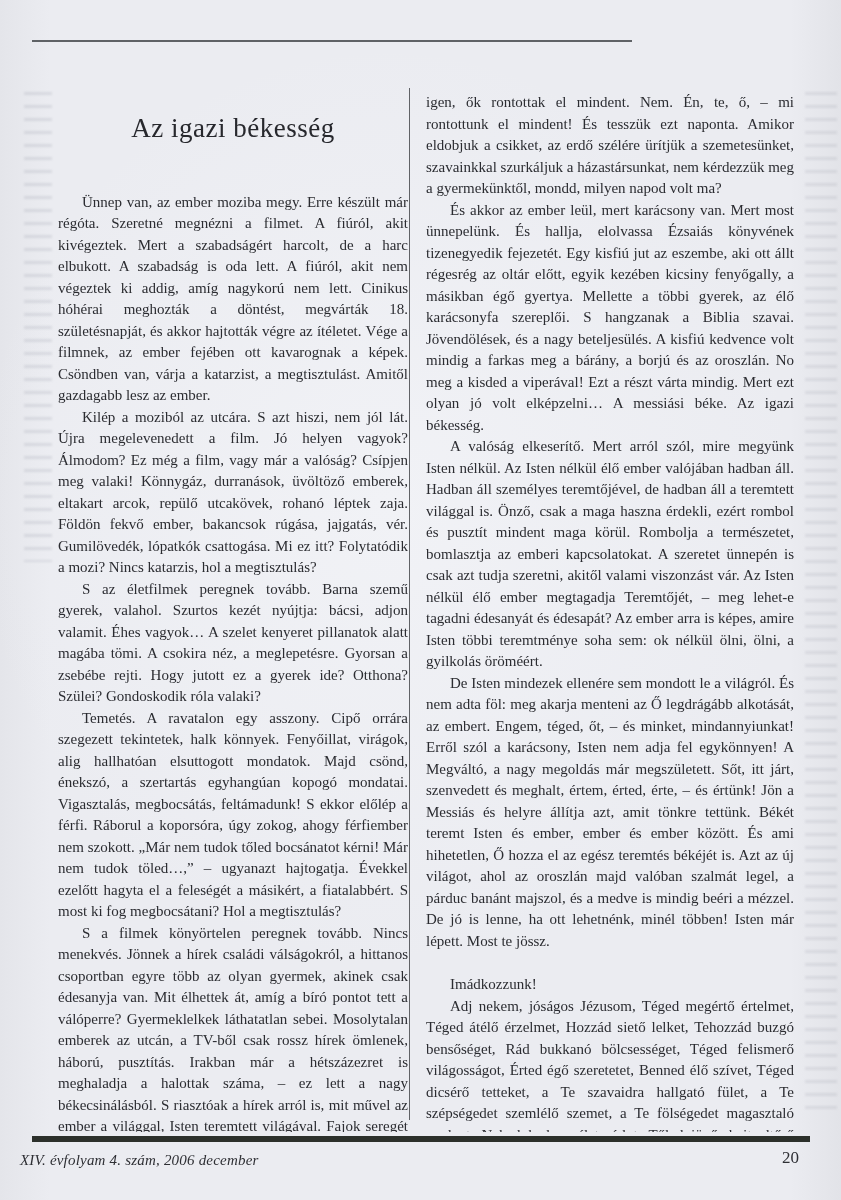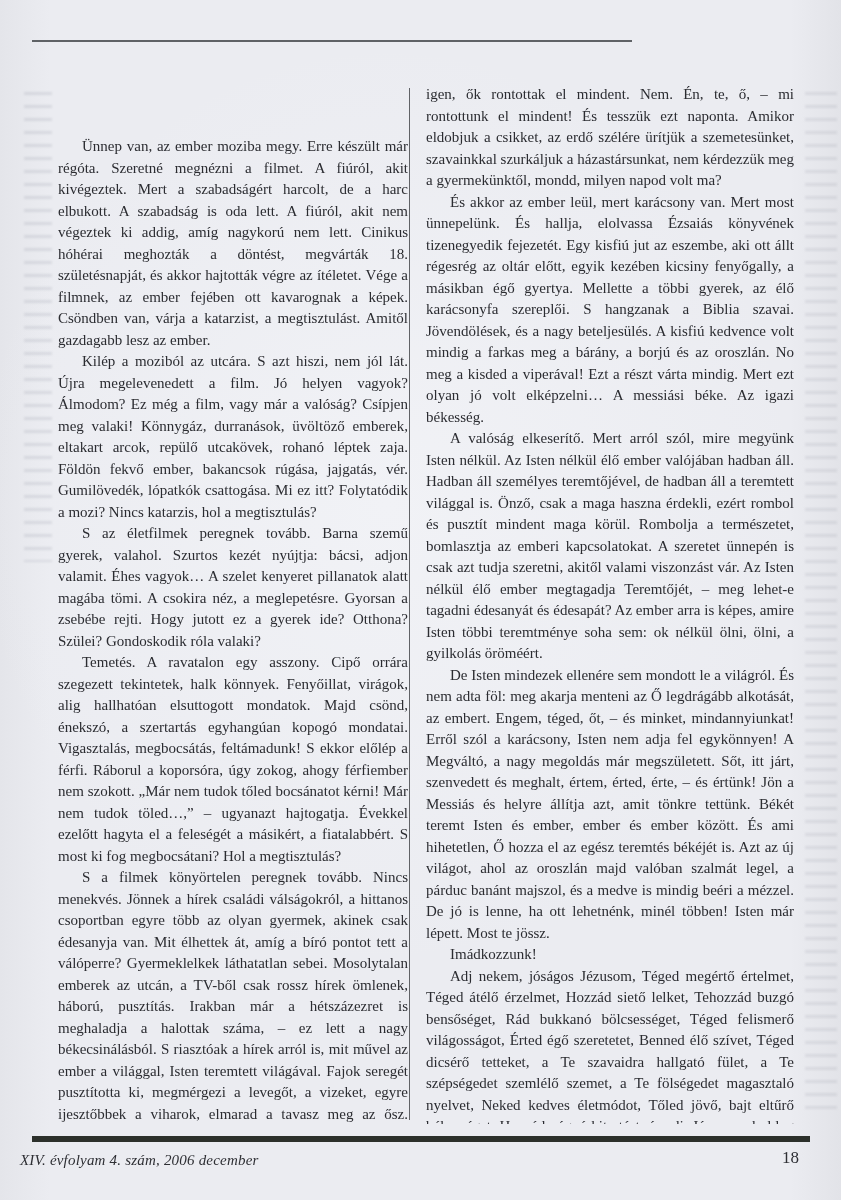--- a/index.html
+++ b/index.html
@@ -65,21 +65,21 @@
     position: absolute;
     right: 4px; top: 92px;
     width: 32px; height: 1020px;
     background: repeating-linear-gradient(180deg, rgba(84,90,106,0.10) 0 3px, rgba(0,0,0,0) 3px 13px);
     filter: blur(1.2px);
   }
 
   
   .col {
     position: absolute;
-    top: 84px;
+    top: 92px;
     font-size: 15px;
     line-height: 21.5px;
     text-align: justify;
   }
   .col-left  { left: 58px;  width: 350px; height: 1040px; overflow: hidden; }
   .col-right { left: 426px; width: 368px; height: 1040px; overflow: hidden; }
   .col-divider {
     position: absolute;
     left: 409px;
     top: 88px;
@@ -100,21 +100,21 @@
   .article-subtitle {
     margin-top: 37px;
     text-align: center;
     font-size: 15px;
     color: #3a3b40;
   }
   .body-start { margin-top: 52px; }
 
   p { margin: 0; text-indent: 24px; }
   p.no-indent { text-indent: 0; }
-  p.prayer-heading { }
+  p.prayer-heading { margin-top: 22px; }
 
   
   .footer-rule {
     position: absolute;
     left: 32px;
     top: 1136px;
     width: 778px;
     height: 4px;
     background: #2c302b;
     border-bottom: 2px solid rgba(0,0,0,0);
@@ -142,20 +142,21 @@
 
 <div class="page">
 
   <div class="top-rule"></div>
 
 
   <div class="bleed-left"></div>
   <div class="bleed-right"></div>
 
   <div class="col col-left">
+    <h1 class="article-title">Az igazi békesség</h1>
     <p class="body-start">Ünnep van, az ember moziba megy. Erre készült már régóta. Szeretné megnézni a filmet. A fiúról, akit kivégeztek. Mert a szabadságért harcolt, de a harc elbukott. A szabadság is oda lett. A fiúról, akit nem végeztek ki addig, amíg nagykorú nem lett. Cinikus hóhérai meghozták a döntést, megvárták 18. születésnapját, és akkor hajtották végre az ítéletet. Vége a filmnek, az ember fejében ott kavarognak a képek. Csöndben van, várja a katarzist, a megtisztulást. Amitől gazdagabb lesz az ember.</p>
     <p>Kilép a moziból az utcára. S azt hiszi, nem jól lát. Újra megelevenedett a film. Jó helyen vagyok? Álmodom? Ez még a film, vagy már a valóság? Csípjen meg valaki! Könnygáz, durranások, üvöltöző emberek, eltakart arcok, repülő utcakövek, rohanó léptek zaja. Földön fekvő ember, bakancsok rúgása, jajgatás, vér. Gumilövedék, lópatkók csattogása. Mi ez itt? Folytatódik a mozi? Nincs katarzis, hol a megtisztulás?</p>
     <p>S az életfilmek peregnek tovább. Barna szemű gyerek, valahol. Szurtos kezét nyújtja: bácsi, adjon valamit. Éhes vagyok… A szelet kenyeret pillanatok alatt magába tömi. A csokira néz, a meglepetésre. Gyorsan a zsebébe rejti. Hogy jutott ez a gyerek ide? Otthona? Szülei? Gondoskodik róla valaki?</p>
     <p>Temetés. A ravatalon egy asszony. Cipő orrára szegezett tekintetek, halk könnyek. Fenyőillat, virágok, alig hallhatóan elsuttogott mondatok. Majd csönd, énekszó, a szertartás egyhangúan kopogó mondatai. Vigasztalás, megbocsátás, feltámadunk! S ekkor előlép a férfi. Ráborul a koporsóra, úgy zokog, ahogy férfiember nem szokott. „Már nem tudok tőled bocsánatot kérni! Már nem tudok töled…,” – ugyanazt hajtogatja. Évekkel ezelőtt hagyta el a feleségét a másikért, a fiatalabbért. S most ki fog megbocsátani? Hol a megtisztulás?</p>
     <p>S a filmek könyörtelen peregnek tovább. Nincs menekvés. Jönnek a hírek családi válságokról, a hittanos csoportban egyre több az olyan gyermek, akinek csak édesanyja van. Mit élhettek át, amíg a bíró pontot tett a válóperre? Gyermeklelkek láthatatlan sebei. Mosolytalan emberek az utcán, a TV-ből csak rossz hírek ömlenek, háború, pusztítás. Irakban már a hétszázezret is meghaladja a halottak száma, – ez lett a nagy békecsinálásból. S riasztóak a hírek arról is, mit művel az ember a világgal, Isten teremtett világával. Fajok seregét pusztította ki, megmérgezi a levegőt, a vizeket, egyre ijesztőbbek a viharok, elmarad a tavasz meg az ősz. Gyerekkori nagy-nagy havakról álmodunk, ugye, így karácsony táján… Mindezt mi vittük végbe? Ne vigasztaljuk, ne áltassuk magunkat azzal, mindig csak a MÁSIK ember követi el a rosszat. Örök kísértés Ádámra és Évára hárítani a felelősséget,</p>
   </div>
 
   <div class="col-divider"></div>
 
   <div class="col col-right">
@@ -163,15 +164,15 @@
     <p>És akkor az ember leül, mert karácsony van. Mert most ünnepelünk. És hallja, elolvassa Ézsaiás könyvének tizenegyedik fejezetét. Egy kisfiú jut az eszembe, aki ott állt régesrég az oltár előtt, egyik kezében kicsiny fenyőgally, a másikban égő gyertya. Mellette a többi gyerek, az élő karácsonyfa szereplői. S hangzanak a Biblia szavai. Jövendölések, és a nagy beteljesülés. A kisfiú kedvence volt mindig a farkas meg a bárány, a borjú és az oroszlán. No meg a kisded a viperával! Ezt a részt várta mindig. Mert ezt olyan jó volt elképzelni… A messiási béke. Az igazi békesség.</p>
     <p>A valóság elkeserítő. Mert arról szól, mire megyünk Isten nélkül. Az Isten nélkül élő ember valójában hadban áll. Hadban áll személyes teremtőjével, de hadban áll a teremtett világgal is. Önző, csak a maga haszna érdekli, ezért rombol és pusztít mindent maga körül. Rombolja a természetet, bomlasztja az emberi kapcsolatokat. A szeretet ünnepén is csak azt tudja szeretni, akitől valami viszonzást vár. Az Isten nélkül élő ember megtagadja Teremtőjét, – meg lehet-e tagadni édesanyát és édesapát? Az ember arra is képes, amire Isten többi teremtménye soha sem: ok nélkül ölni, ölni, a gyilkolás öröméért.</p>
     <p>De Isten mindezek ellenére sem mondott le a világról. És nem adta föl: meg akarja menteni az Ő legdrágább alkotását, az embert. Engem, téged, őt, – és minket, mindannyiunkat! Erről szól a karácsony, Isten nem adja fel egykönnyen! A Megváltó, a nagy megoldás már megszületett. Sőt, itt járt, szenvedett és meghalt, értem, érted, érte, – és értünk! Jön a Messiás és helyre állítja azt, amit tönkre tettünk. Békét teremt Isten és ember, ember és ember között. És ami hihetetlen, Ő hozza el az egész teremtés békéjét is. Azt az új világot, ahol az oroszlán majd valóban szalmát legel, a párduc banánt majszol, és a medve is mindig beéri a mézzel. De jó is lenne, ha ott lehetnénk, minél többen! Isten már lépett. Most te jössz.</p>
     <p class="prayer-heading">Imádkozzunk!</p>
     <p>Adj nekem, jóságos Jézusom, Téged megértő értelmet, Téged átélő érzelmet, Hozzád siető lelket, Tehozzád buzgó bensőséget, Rád bukkanó bölcsességet, Téged felismerő világosságot, Érted égő szeretetet, Benned élő szívet, Téged dicsérő tetteket, a Te szavaidra hallgató fület, a Te szépségedet szemlélő szemet, a Te fölségedet magasztaló nyelvet, Neked kedves életmódot, Tőled jövő, bajt eltűrő békességet, Hozzád vágyó kitartást, és adj, Jézusom, boldog halált! Jutalmazz jelenléteddel, fényes feltámadással, és az örökké boldog életben add jutalmul Önmagadat! Ámen.</p>
 
   </div>
 
   <div class="footer-rule"></div>
   <div class="footer-issue">XIV. évfolyam 4. szám, 2006 december</div>
-  <div class="footer-page">18</div>
+  <div class="footer-page">20</div>
 
 </div>
 
 </body></html>

